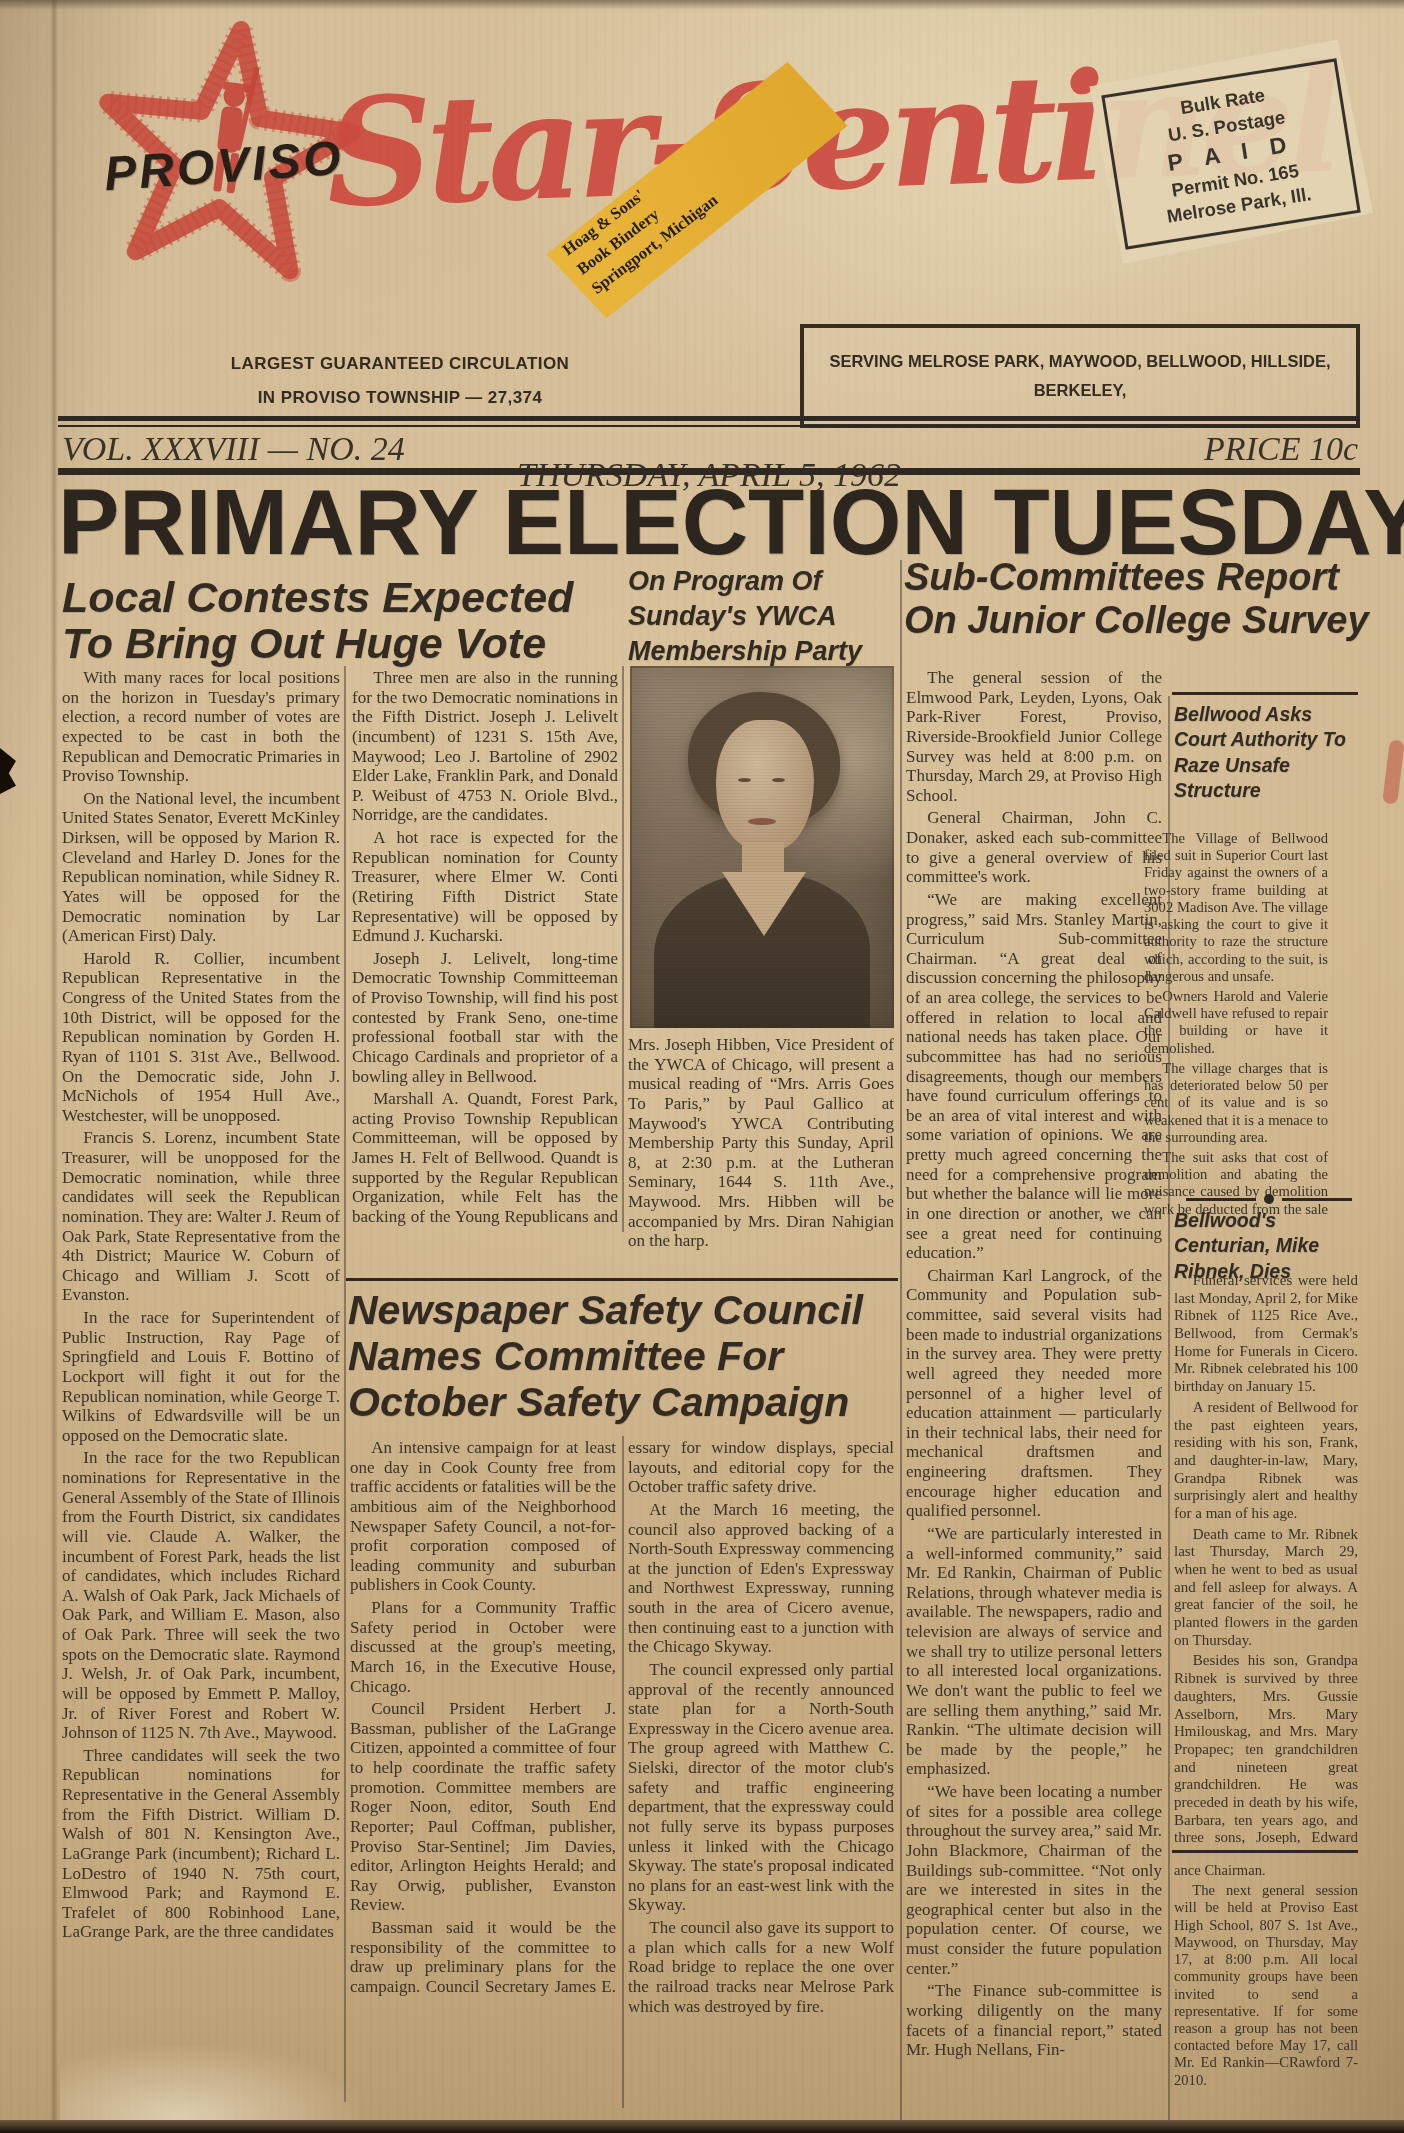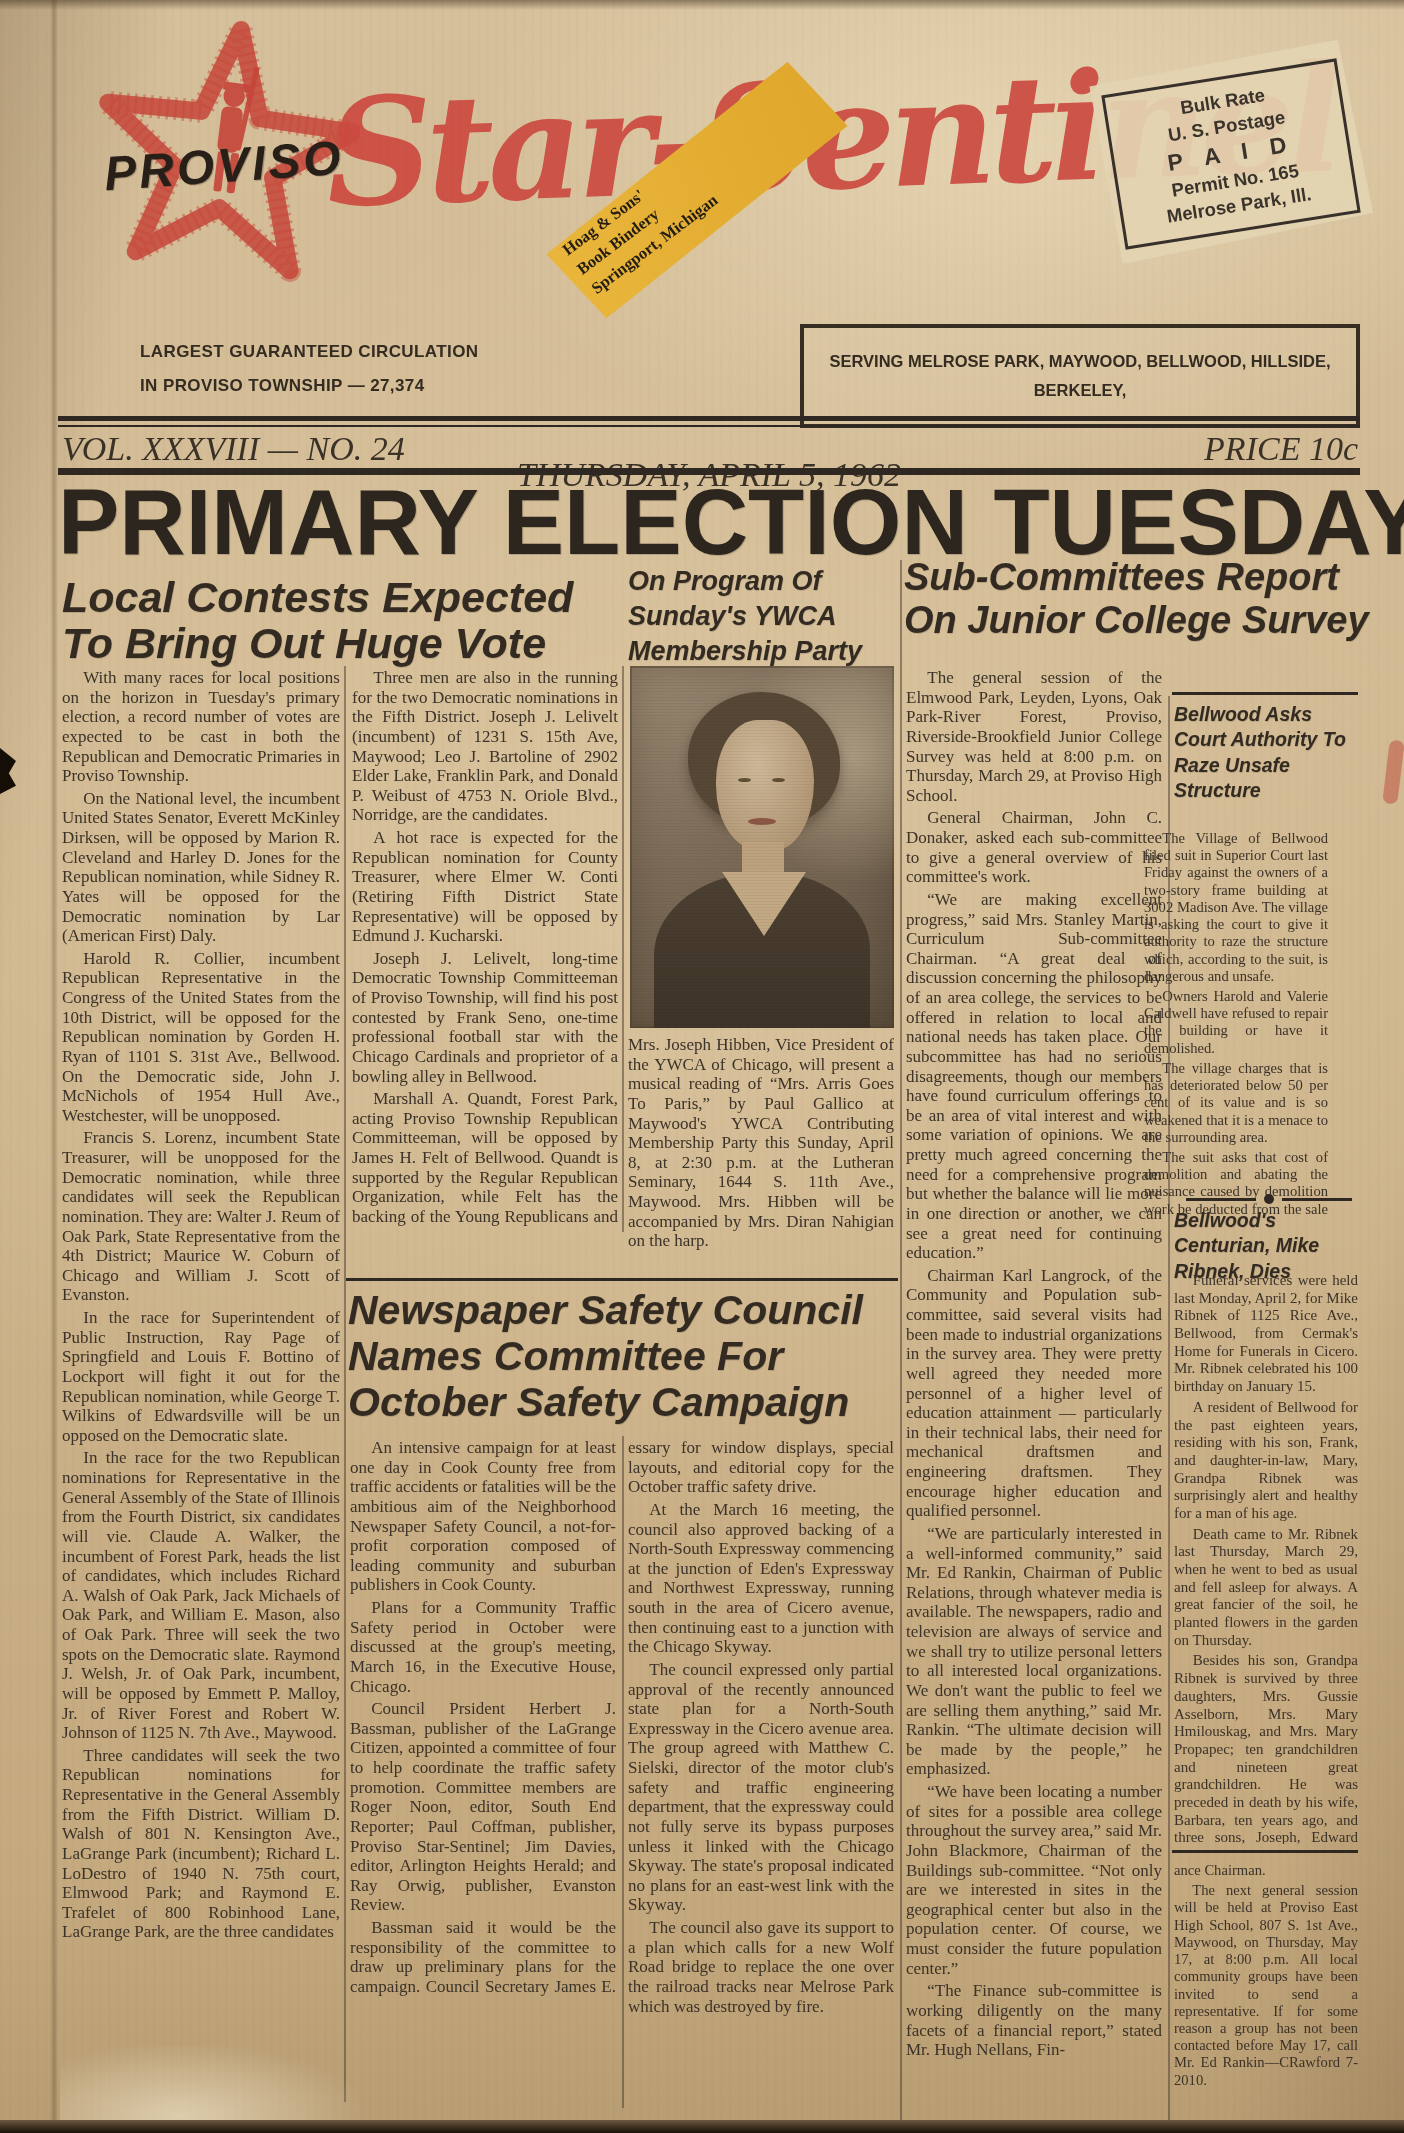--- a/index.html
+++ b/index.html
@@ -14,21 +14,21 @@
       linear-gradient(#d6c09b,#cdb48c 55%,#c5a97f 88%,#b89c72);}
   .abs{position:absolute;}
   
   .star-wrap{left:92px;top:18px;width:268px;height:268px;}
   .logo-text{left:104px;top:138px;font-family:"Liberation Sans",sans-serif;font-style:italic;
     font-weight:bold;font-size:48px;letter-spacing:3px;color:#282018;transform:rotate(-4deg);
     text-shadow:1px 1px 0 rgba(30,20,10,.25);}
   .paper-title{left:326px;top:62px;font-family:"DejaVu Serif",serif;font-style:italic;font-weight:bold;
     font-size:148px;line-height:1;color:#cc4a40;letter-spacing:-7px;transform:rotate(-2deg);
     white-space:nowrap;z-index:1;opacity:.92;}
-  .circulation{left:140px;top:342px;width:520px;
+  .circulation{left:140px;top:354px;width:520px;text-align:center;
     font-family:"Liberation Sans",sans-serif;font-weight:bold;font-size:17px;color:#342b21;letter-spacing:.4px;}
   .circulation .c2{margin-top:14px;}
   .serving-box{left:800px;top:324px;width:552px;height:96px;border:4px solid #362d23;
     display:flex;flex-direction:column;justify-content:center;text-align:center;
     font-family:"Liberation Sans",sans-serif;font-weight:bold;font-size:16.5px;color:#342b21;
     line-height:1.75;background:rgba(222,204,170,.25);}
   .stamp-label{left:1096px;top:58px;width:266px;height:188px;background:#e3d4b2;opacity:.92;
     transform:rotate(-9deg);clip-path:polygon(2% 4%,97% 0%,100% 94%,4% 100%);z-index:5;}
   .stamp{left:1112px;top:76px;width:232px;height:150px;border:3px solid #38302a;
     transform:rotate(-9deg);z-index:6;display:flex;flex-direction:column;justify-content:center;

